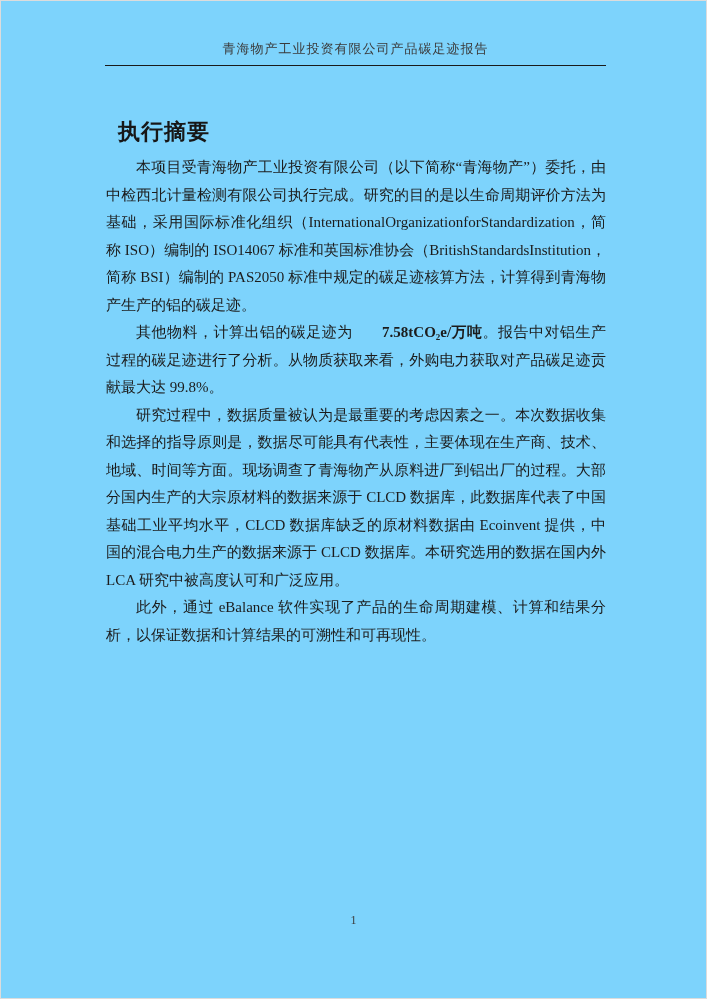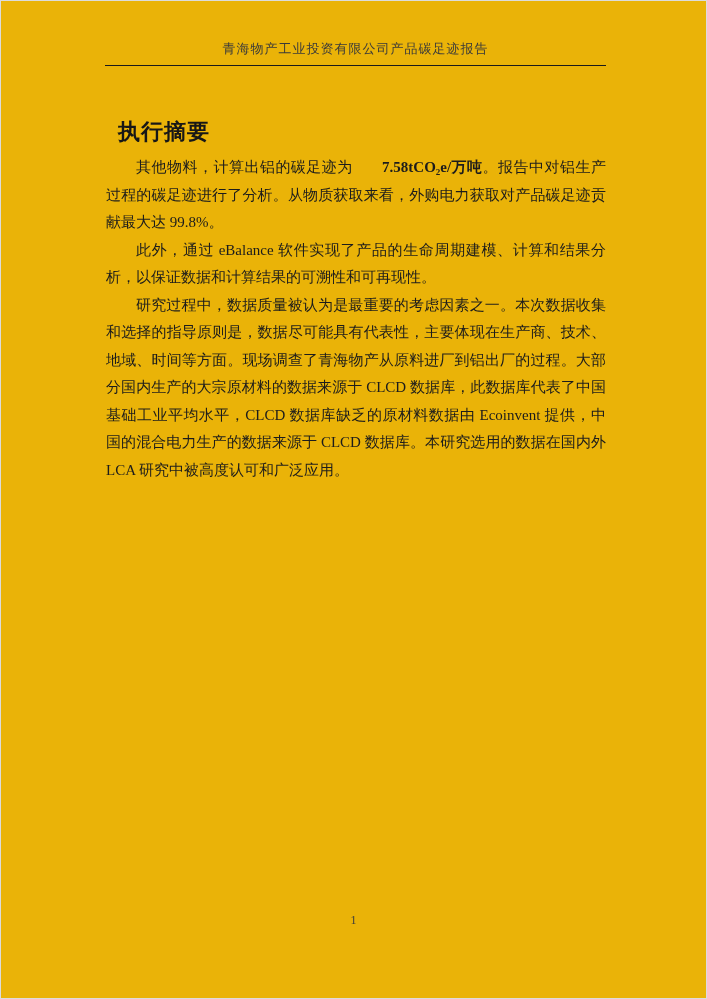--- a/index.html
+++ b/index.html
@@ -5,21 +5,21 @@
   html, body {
     margin: 0;
     padding: 0;
     background: #ffffff;
   }
   .page {
     position: relative;
     width: 707px;
     height: 999px;
     box-sizing: border-box;
-    background: #eab308;
+    background: #7dd3fc;
     border: 1px solid #dcdcdc;
     font-family: "Liberation Serif", "DejaVu Serif", serif;
     color: #1f1f1f;
     overflow: hidden;
   }
   .page-header {
     position: absolute;
     top: 38px;
     left: 104px;
     width: 501px;
@@ -83,22 +83,23 @@
 <div class="page">
 
   <div class="page-header">
     <div class="header-title">青海物产工业投资有限公司产品碳足迹报告</div>
     <div class="header-rule"></div>
   </div>
 
   <h1 class="section-title">执行摘要</h1>
 
   <div class="body-text">
+    <p>本项目受青海物产工业投资有限公司（以下简称“青海物产”）委托，由中检西北计量检测有限公司执行完成。研究的目的是以生命周期评价方法为基础，采用国际标准化组织（InternationalOrganizationforStandardization，简称 ISO）编制的 ISO14067 标准和英国标准协会（BritishStandardsInstitution，简称 BSI）编制的 PAS2050 标准中规定的碳足迹核算方法，计算得到青海物产生产的铝的碳足迹。</p>
     <p><span>其他物料，计算出铝的碳足迹为 </span><span class="bold-value">7.58tCO₂e/万吨</span><span>。报告中对铝生产过程的碳足迹进行了分析。从物质获取来看，外购电力获取对产品碳足迹贡献最大达 99.8%。</span></p>
+    <p>研究过程中，数据质量被认为是最重要的考虑因素之一。本次数据收集和选择的指导原则是，数据尽可能具有代表性，主要体现在生产商、技术、地域、时间等方面。现场调查了青海物产从原料进厂到铝出厂的过程。大部分国内生产的大宗原材料的数据来源于 CLCD 数据库，此数据库代表了中国基础工业平均水平，CLCD 数据库缺乏的原材料数据由 Ecoinvent 提供，中国的混合电力生产的数据来源于 CLCD 数据库。本研究选用的数据在国内外 LCA 研究中被高度认可和广泛应用。</p>
     <p>此外，通过 eBalance 软件实现了产品的生命周期建模、计算和结果分析，以保证数据和计算结果的可溯性和可再现性。</p>
-    <p>研究过程中，数据质量被认为是最重要的考虑因素之一。本次数据收集和选择的指导原则是，数据尽可能具有代表性，主要体现在生产商、技术、地域、时间等方面。现场调查了青海物产从原料进厂到铝出厂的过程。大部分国内生产的大宗原材料的数据来源于 CLCD 数据库，此数据库代表了中国基础工业平均水平，CLCD 数据库缺乏的原材料数据由 Ecoinvent 提供，中国的混合电力生产的数据来源于 CLCD 数据库。本研究选用的数据在国内外 LCA 研究中被高度认可和广泛应用。</p>
   </div>
 
   <div class="page-footer">
     <span>1</span>
   </div>
 
 </div>
 
 </body></html>

